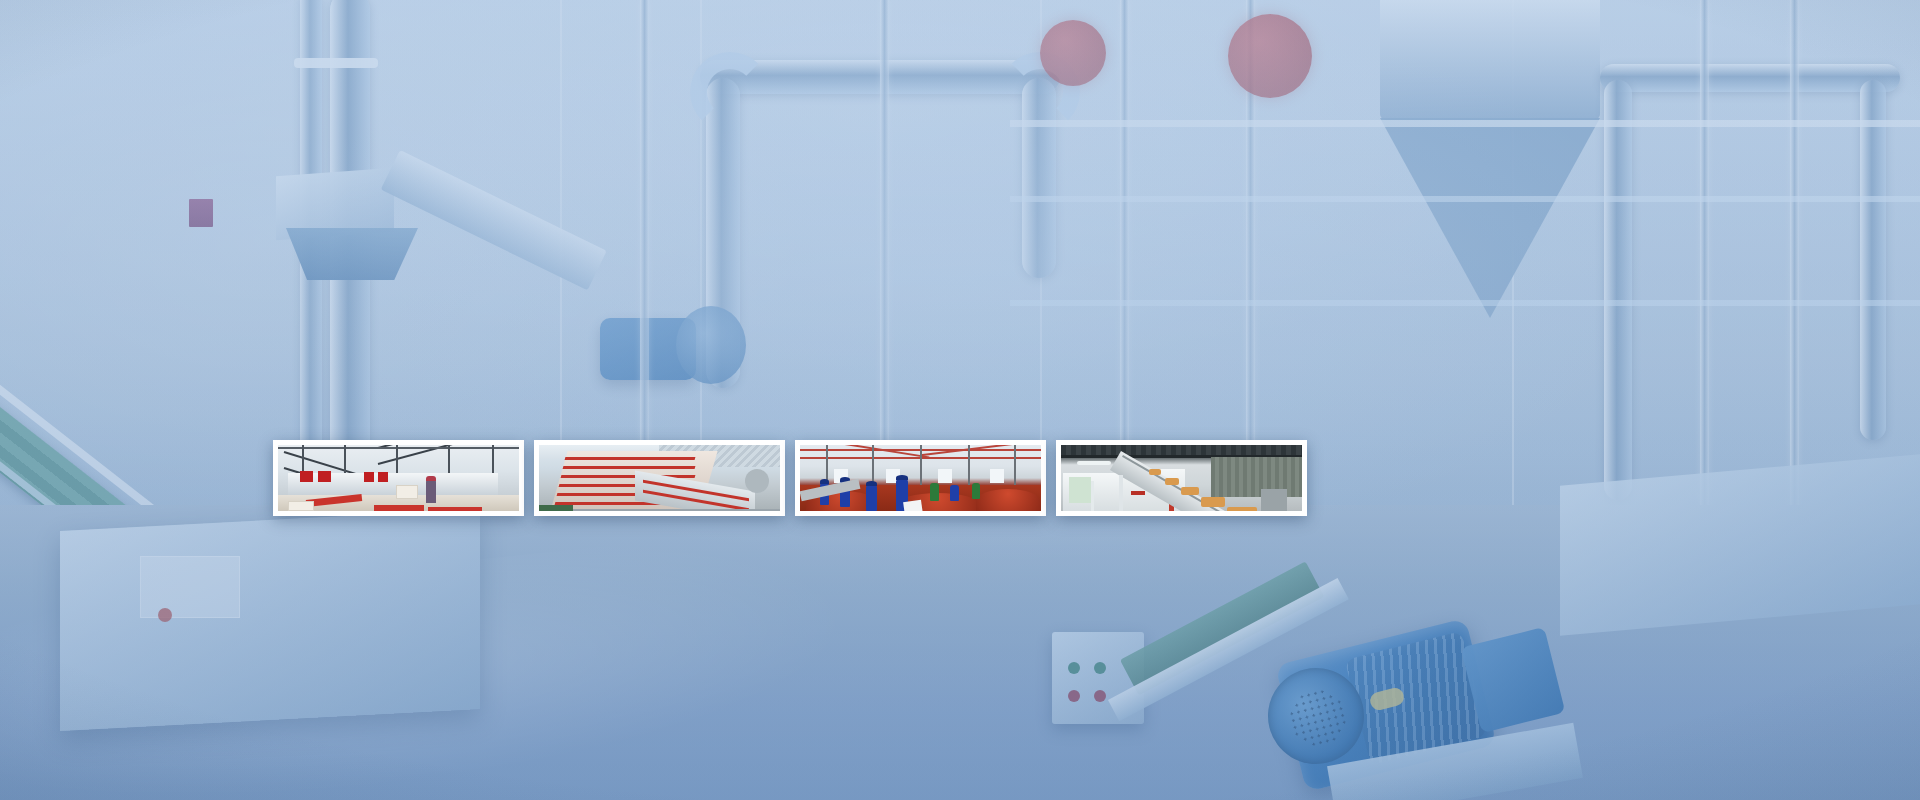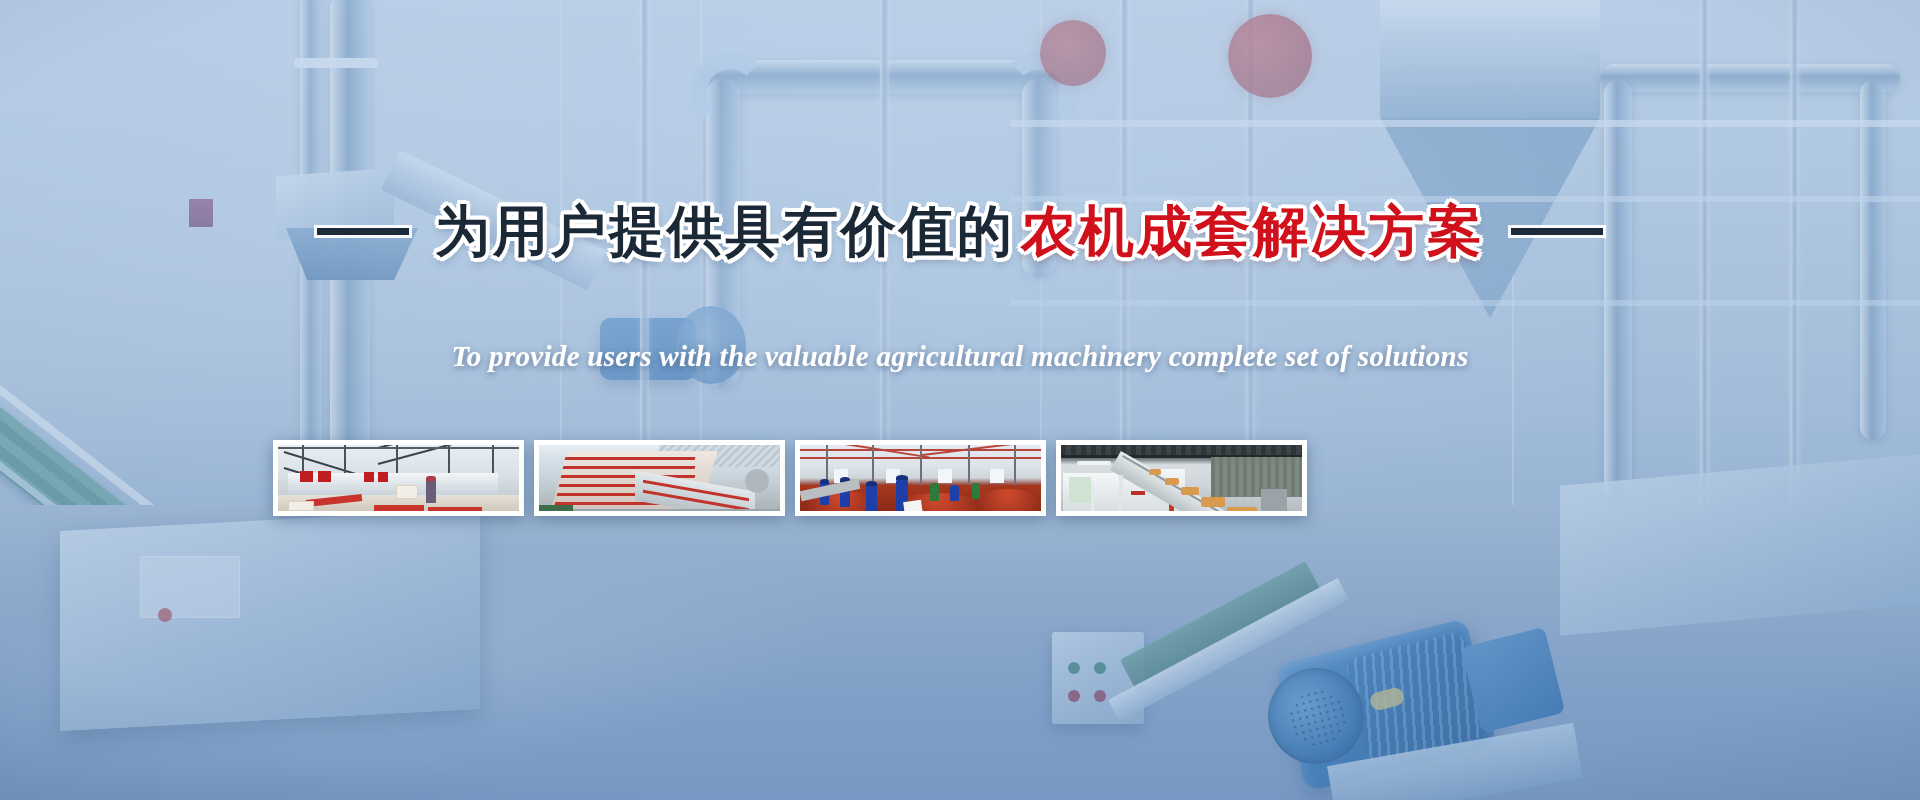--- a/index.html
+++ b/index.html
@@ -243,27 +243,21 @@
     <div class="bg-el" style="left:1330px; top:744px; width:250px; height:56px;
                 background:linear-gradient(180deg,rgba(210,226,240,.9),rgba(150,178,206,.9)); transform:rotate(-10deg);"></div>
 
     <div class="bg-el" style="left:1560px; top:470px; width:360px; height:150px;
                 background:linear-gradient(160deg,rgba(236,244,250,.85),rgba(168,192,216,.85)); transform:skewY(-5deg);"></div>
 
     <div class="grade"></div>
     <div class="vignette"></div>
   </div>
 
-  <div class="headline-wrap">
-    <span class="rule"></span>
-    <span class="headline"><span class="hl-dark">为用户提供具有价值的</span><span class="hl-red">农机成套解决方案</span></span>
-    <span class="rule"></span>
-  </div>
-
-  <div class="subtitle">To provide users with the  valuable agricultural machinery complete set of solutions</div>
+
 
   <div class="thumbs">
 
     <div class="thumb">
       <div class="thumb-inner t1">
         <div class="ti truss" style="left:6px; top:6px;  width:150px; transform:rotate(17deg);"></div>
         <div class="ti truss" style="left:6px; top:22px; width:150px; transform:rotate(17deg);"></div>
         <div class="ti truss" style="left:100px; top:2px; width:150px; transform:rotate(-15deg);"></div>
         <div class="ti truss" style="left:100px; top:18px;width:150px; transform:rotate(-15deg);"></div>
         <div class="ti truss" style="left:0; top:2px; width:241px; height:1.5px; background:#555d65;"></div>

